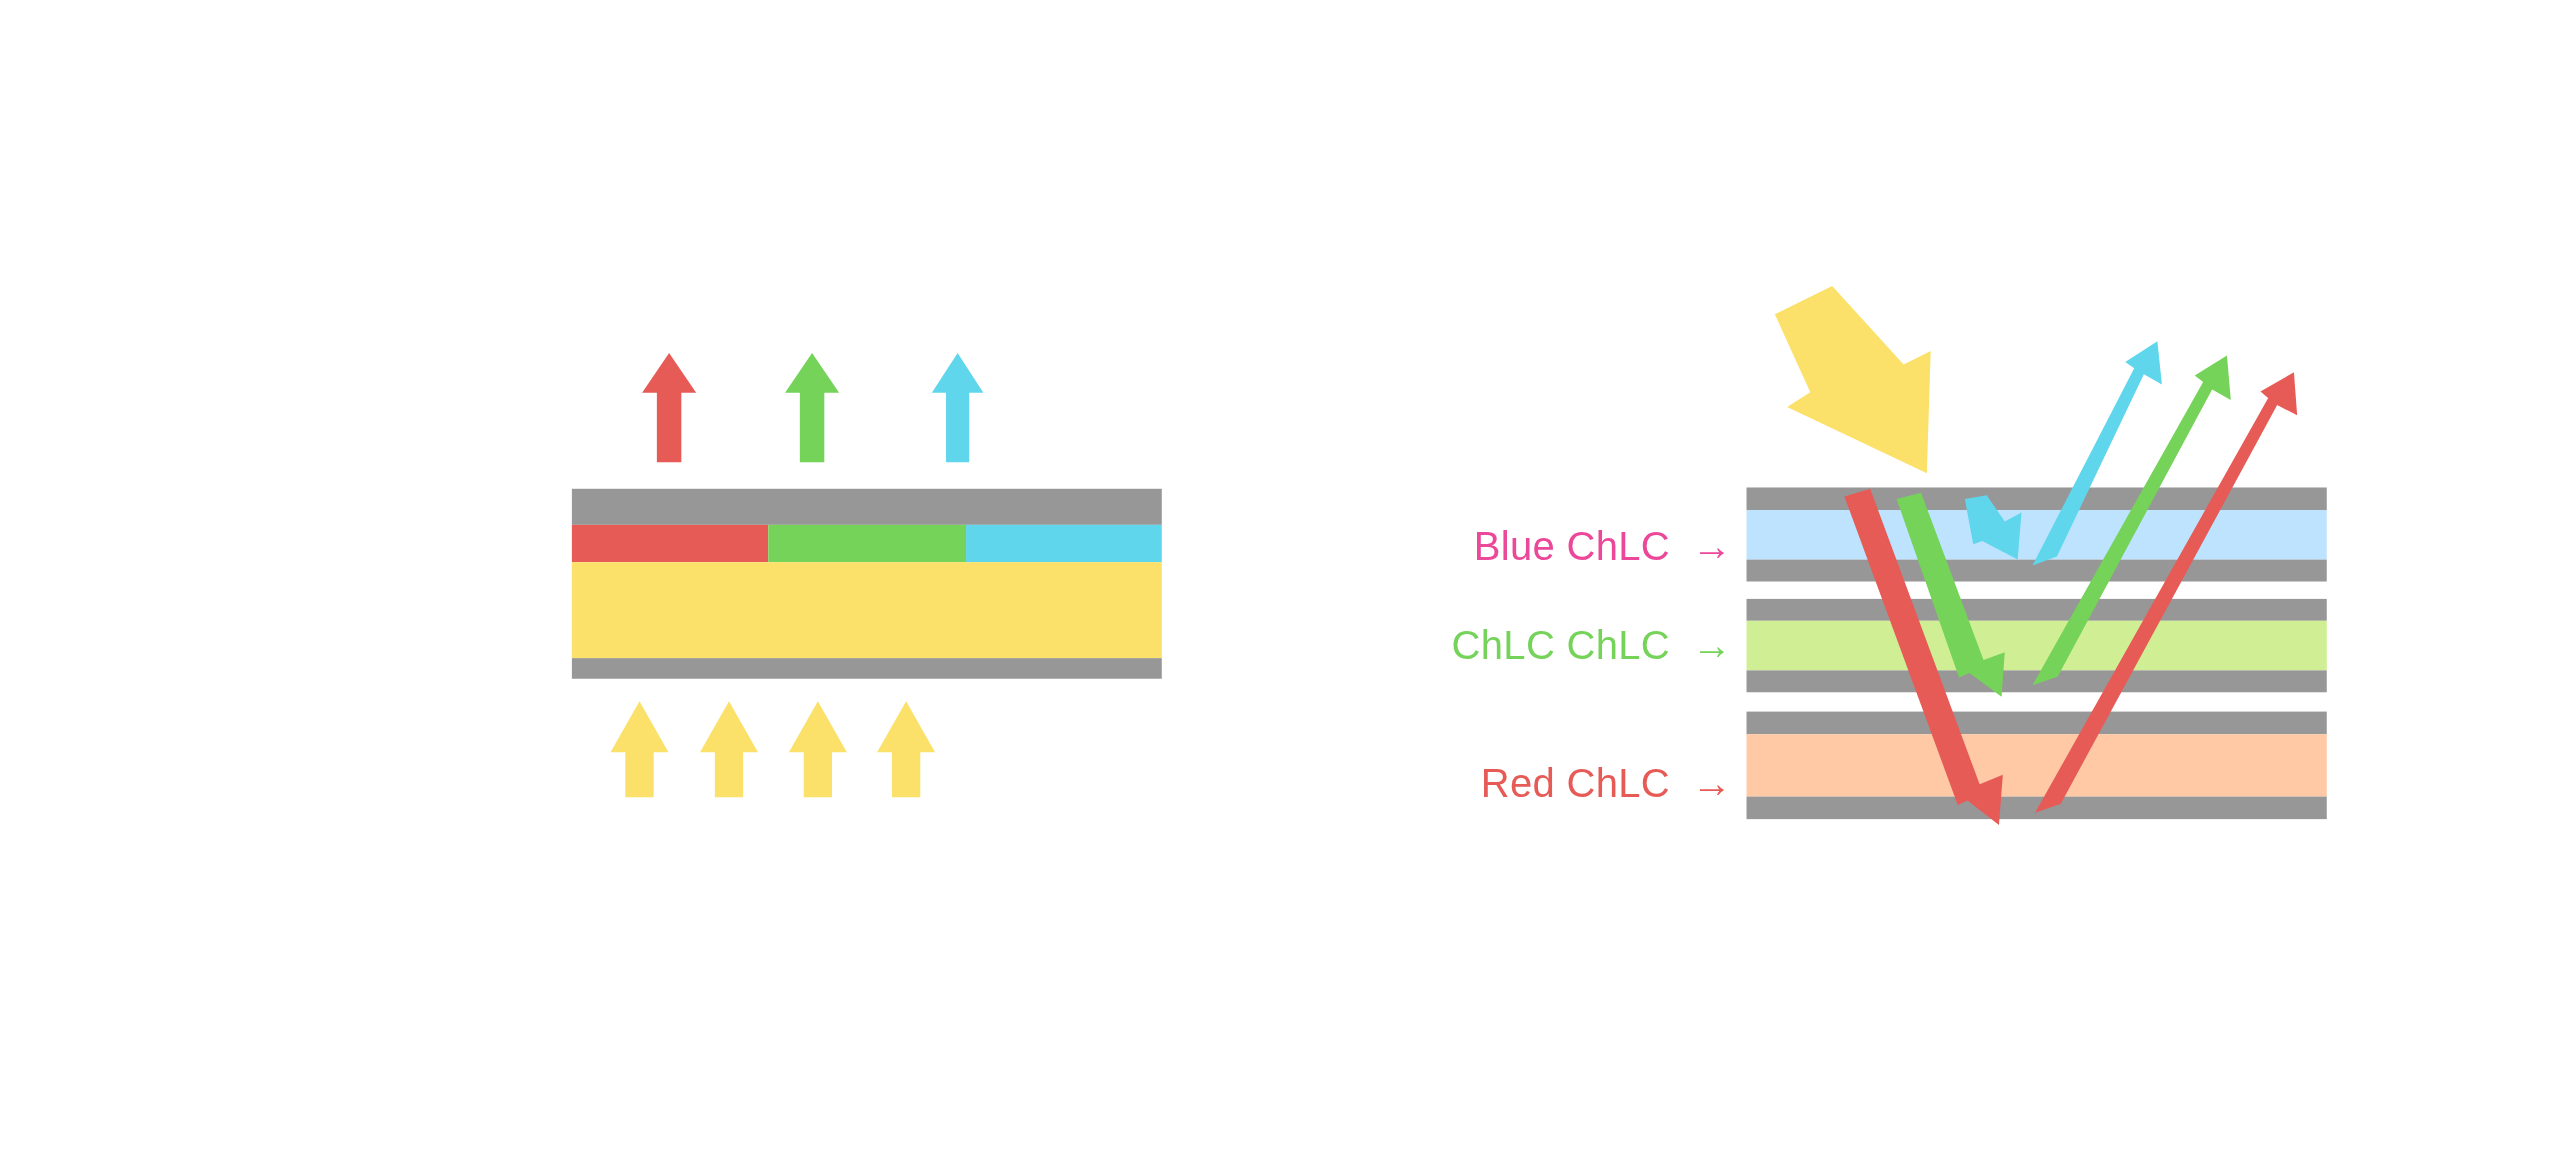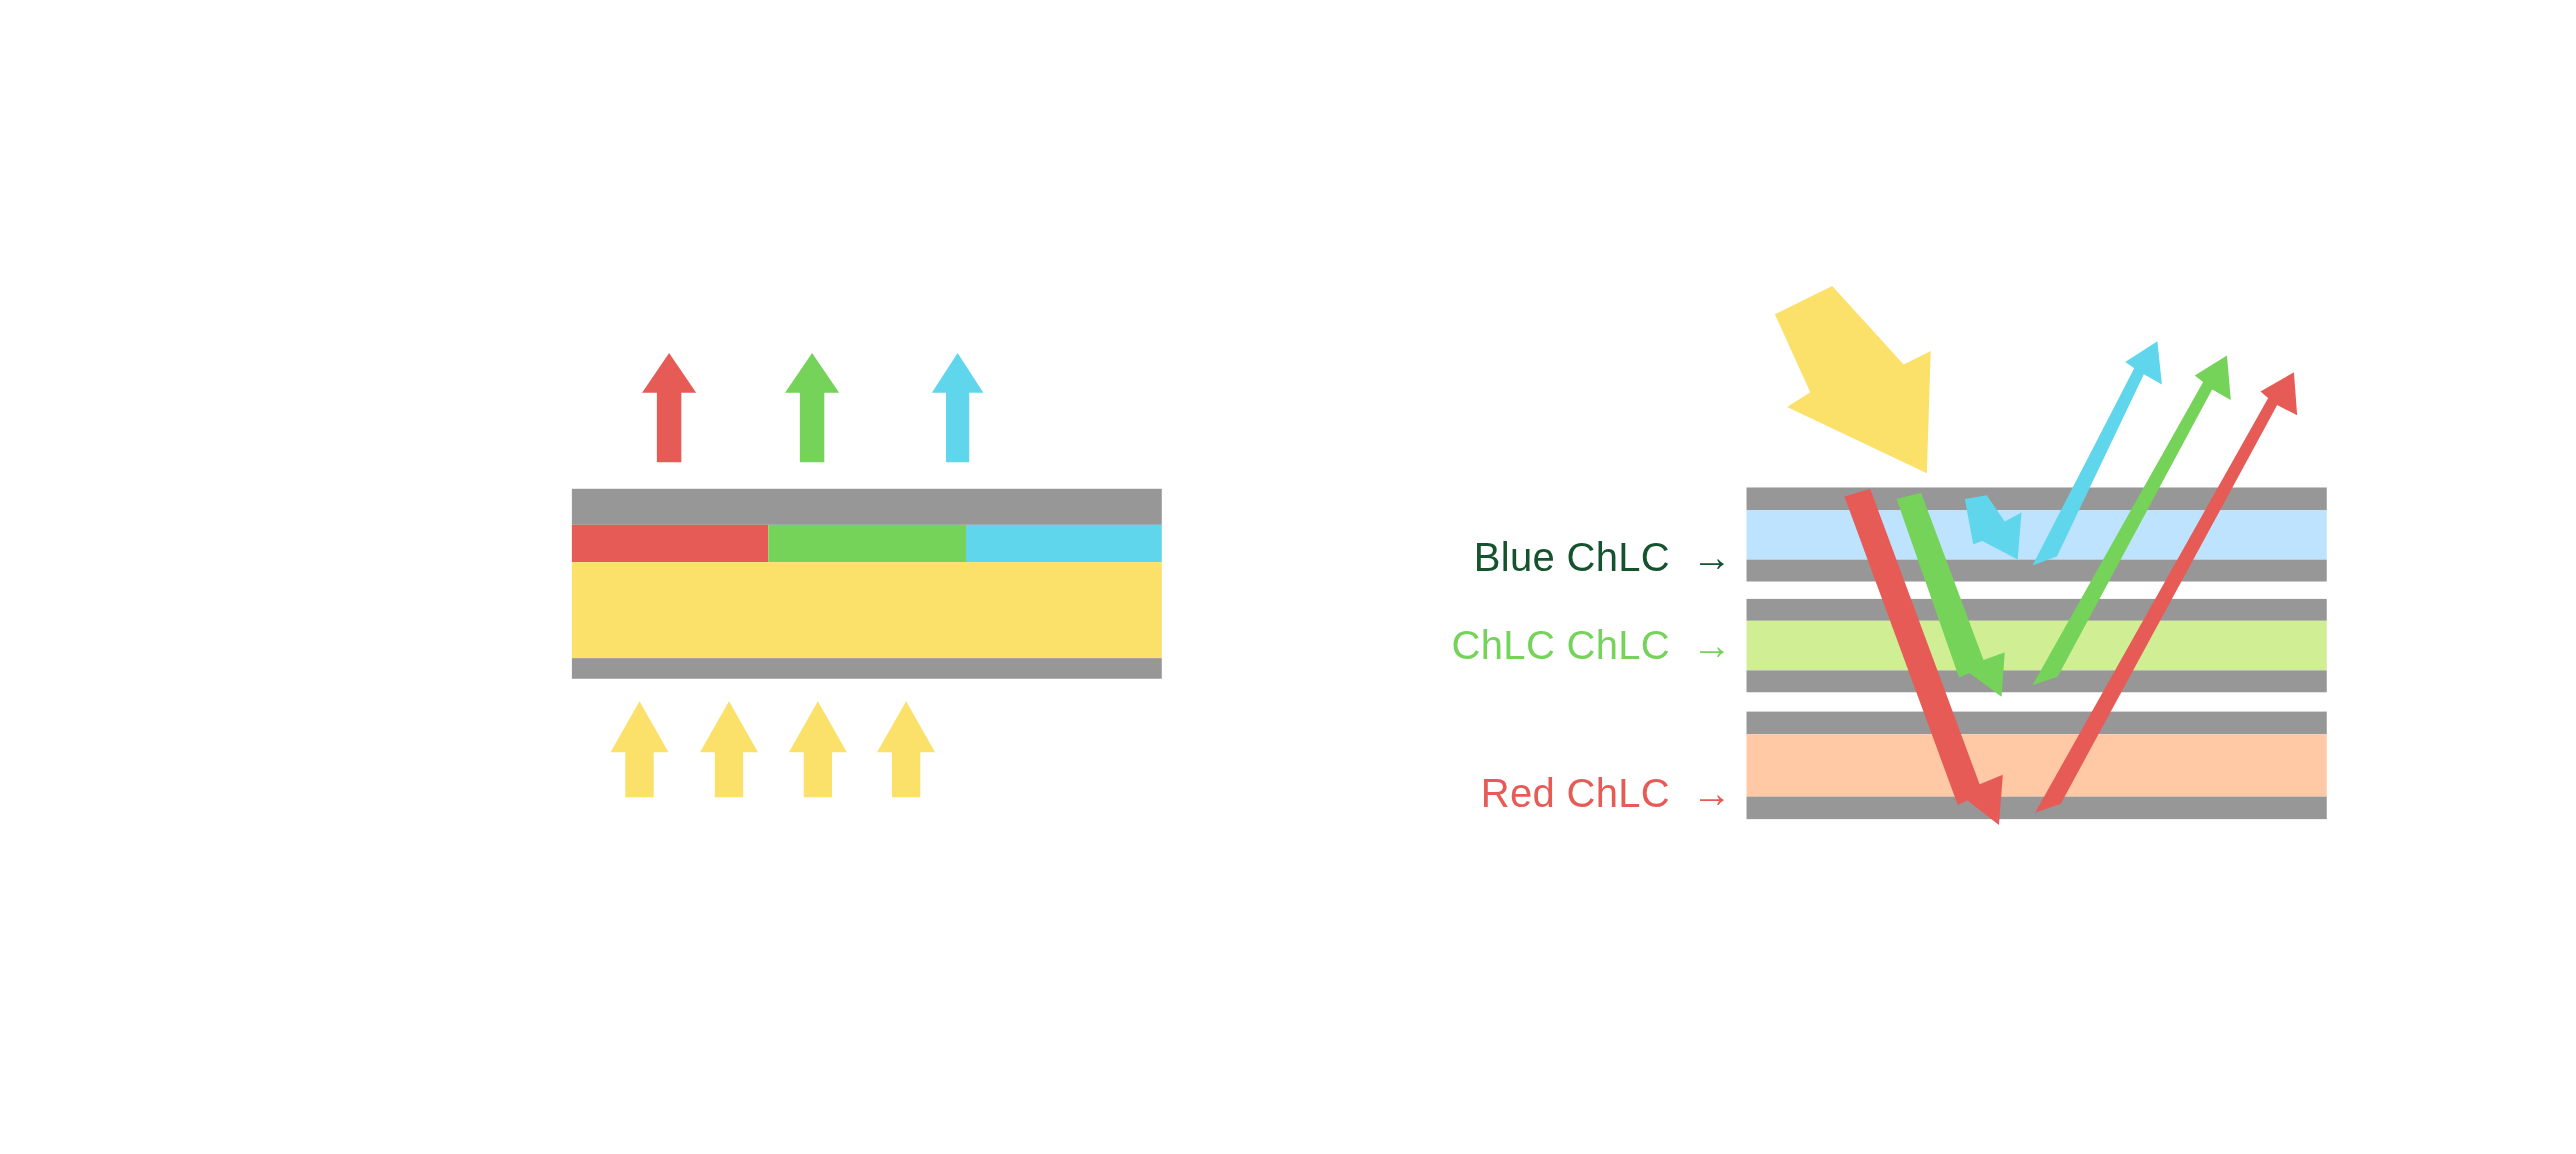--- a/index.html
+++ b/index.html
@@ -103,29 +103,29 @@
       <path d="M 3160 1262 L 3200 1248 L 3536 629 L 3567 645 L 3562 578 L 3510 608 L 3522 618 Z" fill="#E75B57"></path>
 
       <path d="M 2945 775 L 2983 765 L 3080 1025 L 3113 1013 L 3108 1082 L 3058 1045 L 3042 1052 Z" fill="#74D358"></path>
       <path d="M 3156 1064 L 3195 1051 L 3435 605 L 3464 621 L 3458 552 L 3408 583 L 3421 593 Z" fill="#74D358"></path>
 
       <path d="M 3051 775 L 3085 769 L 3113 810 L 3139 796 L 3133 869 L 3078 840 L 3064 845 Z" fill="#5FD6EC"></path>
       <path d="M 3156 878 L 3194 864 L 3329 581 L 3357 597 L 3350 530 L 3300 562 L 3314 572 Z" fill="#5FD6EC"></path>
     </g>
   </svg>
 
-  <div class="lbl" id="label-blue" style="color:#14532d; right:844px; top:537px;">
+  <div class="lbl" id="label-blue" style="color:#ec4899; right:844px; top:526px;">
     <span class="lbl-text">Blue ChLC</span>
     <span class="lbl-text" style="margin-left:10.3px;">→</span>
   </div>
 
   <div class="lbl" id="label-green" style="color:#74D358; right:844px; top:625px;">
     <span class="lbl-text">ChLC ChLC</span>
     <span class="lbl-text" style="margin-left:10.3px;">→</span>
   </div>
 
-  <div class="lbl" id="label-red" style="color:#E75B57; right:844px; top:763px;margin-top:10px;">
+  <div class="lbl" id="label-red" style="color:#E75B57; right:844px; top:763px;">
     <span class="lbl-text">Red ChLC</span>
     <span class="lbl-text" style="margin-left:10.3px;">→</span>
   </div>
 
 </div>
 
 
 </body></html>

